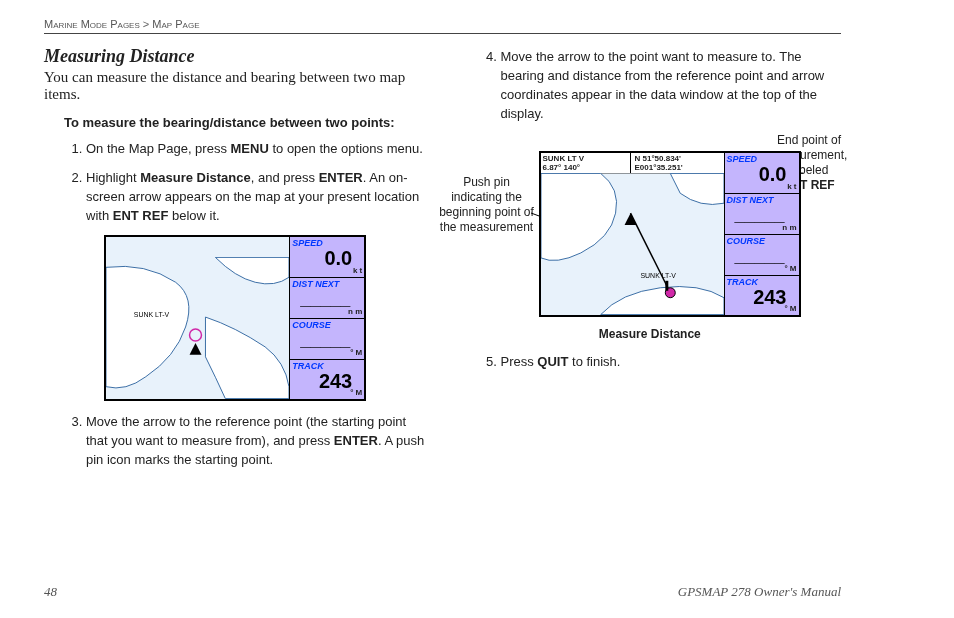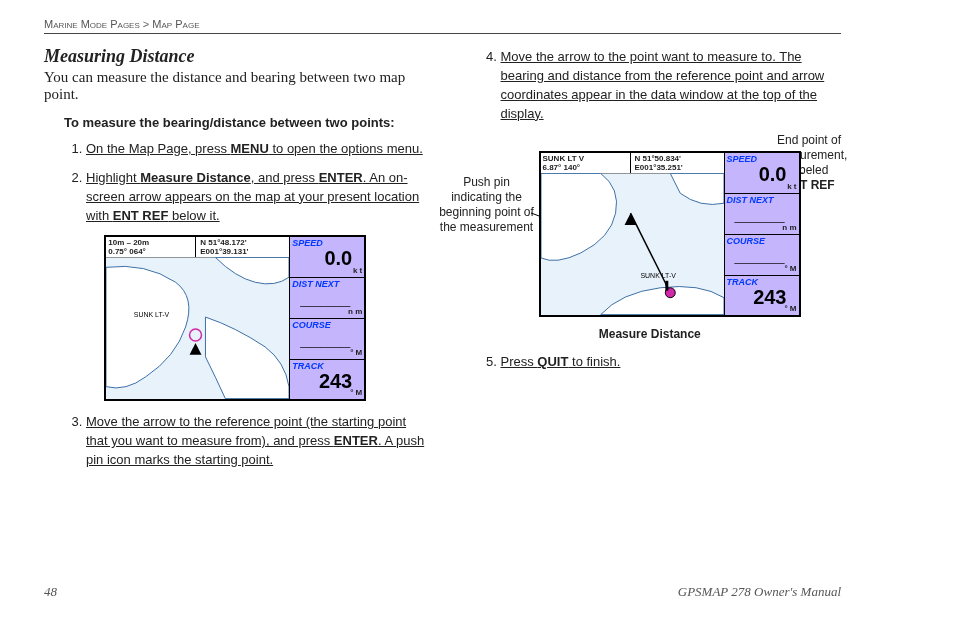--- a/index.html
+++ b/index.html
@@ -50,21 +50,20 @@
   .howto {
     font-weight: bold;
     font-size: 13px;
     margin: 0 0 4px 20px;
   }
   ol.steps {
     margin: 10px 0 0 20px;
     padding-left: 22px;
     font-size: 13px;
     line-height: 1.45;
-    text-decoration: underline;
   }
   ol.steps li { margin-bottom: 10px; }
   ol.steps b { font-weight: bold; }
 
   
   .device {
     width: 258px;
     height: 162px;
     border: 2px solid #000;
     margin: 8px auto 12px auto;
@@ -168,44 +167,34 @@
   <div class="breadcrumb">
     <span>Marine Mode Pages</span>
     <span class="sep">&gt;</span>
     <span>Map Page</span>
   </div>
 
   <div class="columns">
 
     <div class="col">
       <h2 class="section-title">Measuring Distance</h2>
-      <p class="lead">You can measure the distance and bearing between two map point.</p>
+      <p class="lead">You can measure the distance and bearing between two map items.</p>
 
       <div class="howto">To measure the bearing/distance between two points:</div>
       <ol class="steps" start="1">
         <li>
           <span>On the Map Page, press </span><b>MENU</b><span> to open the options menu.</span>
         </li>
         <li>
           <span>Highlight </span><b>Measure Distance</b><span>, and press </span><b>ENTER</b><span>. An on-screen arrow appears on the map at your present location with </span><b>ENT REF</b><span> below it.</span>
         </li>
       </ol>
 
       <div class="device">
         <div class="mapside">
-          <div class="topbar">
-            <div class="tb-left">
-              <div>10m – 20m</div>
-              <div>0.75°  064°</div>
-            </div>
-            <div class="tb-right">
-              <div>N  51°48.172'</div>
-              <div>E001°39.131'</div>
-            </div>
-          </div>
           <div class="coast">
             <svg viewBox="0 0 184 142">
               <rect x="0" y="0" width="184" height="142" fill="#e8f2fb"></rect>
               <path d="M0,10 Q40,5 70,25 Q90,40 80,70 Q70,100 40,120 Q20,135 0,130 Z" fill="#fff" stroke="#3a6ea5" stroke-width="1"></path>
               <path d="M110,0 Q130,20 150,25 Q170,30 184,20 L184,0 Z" fill="#fff" stroke="#3a6ea5" stroke-width="1"></path>
               <path d="M100,60 Q130,70 160,90 Q180,105 184,130 L184,142 L120,142 Q110,120 100,100 Z" fill="#fff" stroke="#3a6ea5" stroke-width="1"></path>
               <text x="28" y="60" font-size="7" fill="#000">SUNK LT-V</text>
               <circle cx="90" cy="78" r="6" fill="none" stroke="#d028a8" stroke-width="1.5"></circle>
               <polygon points="90,86 84,98 96,98" fill="#000"></polygon>
             </svg>

